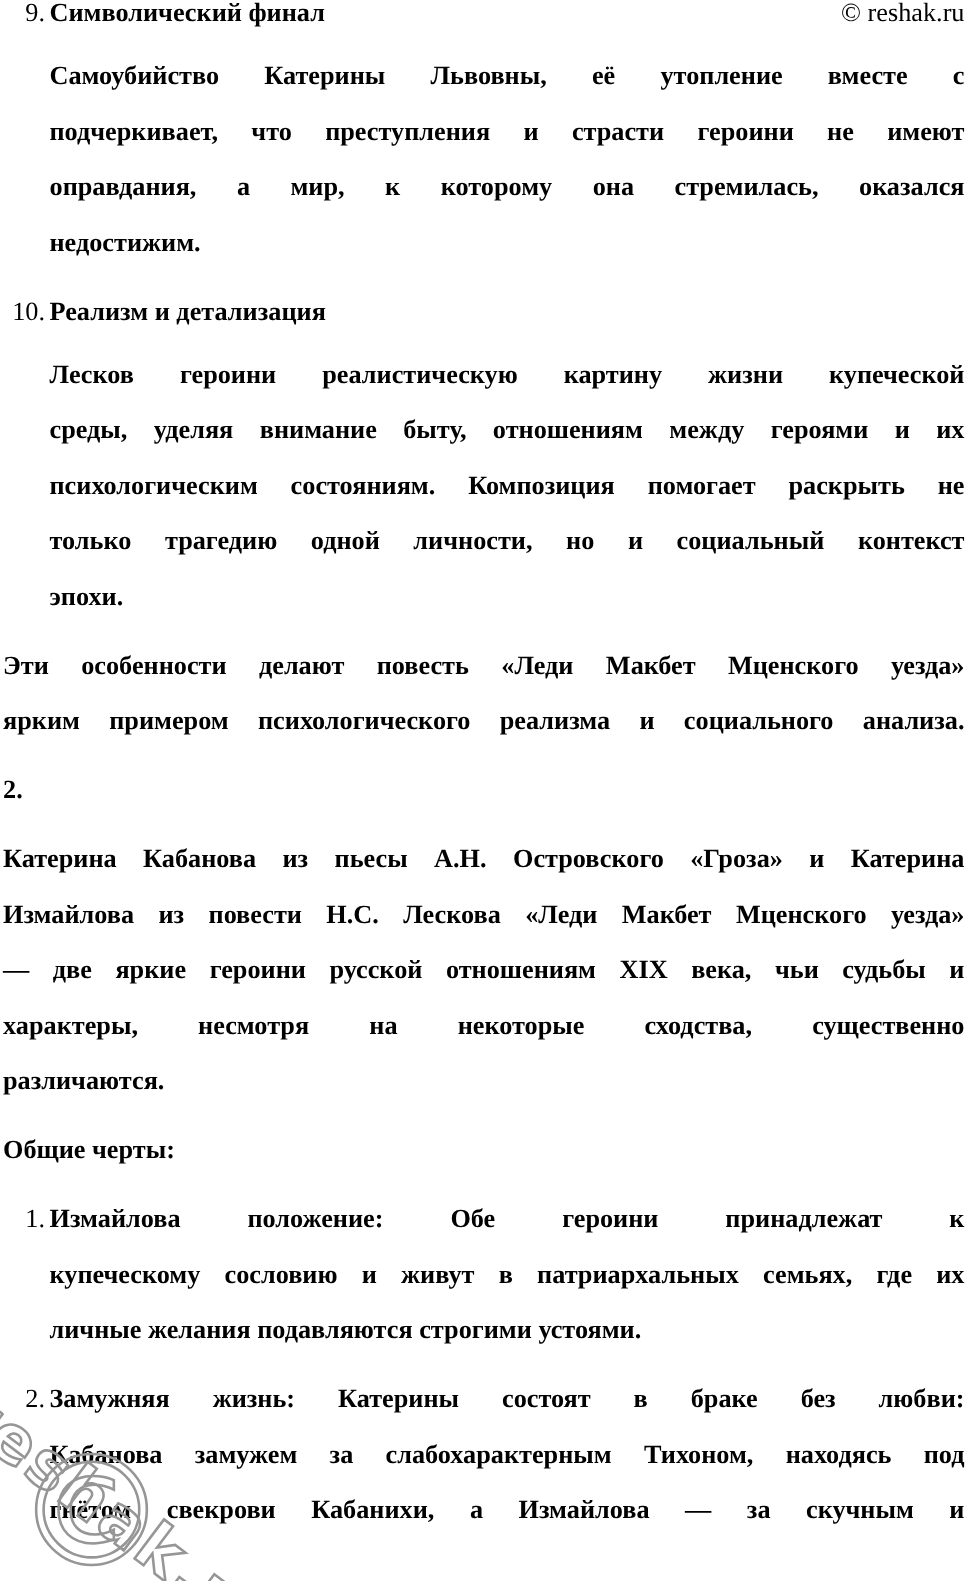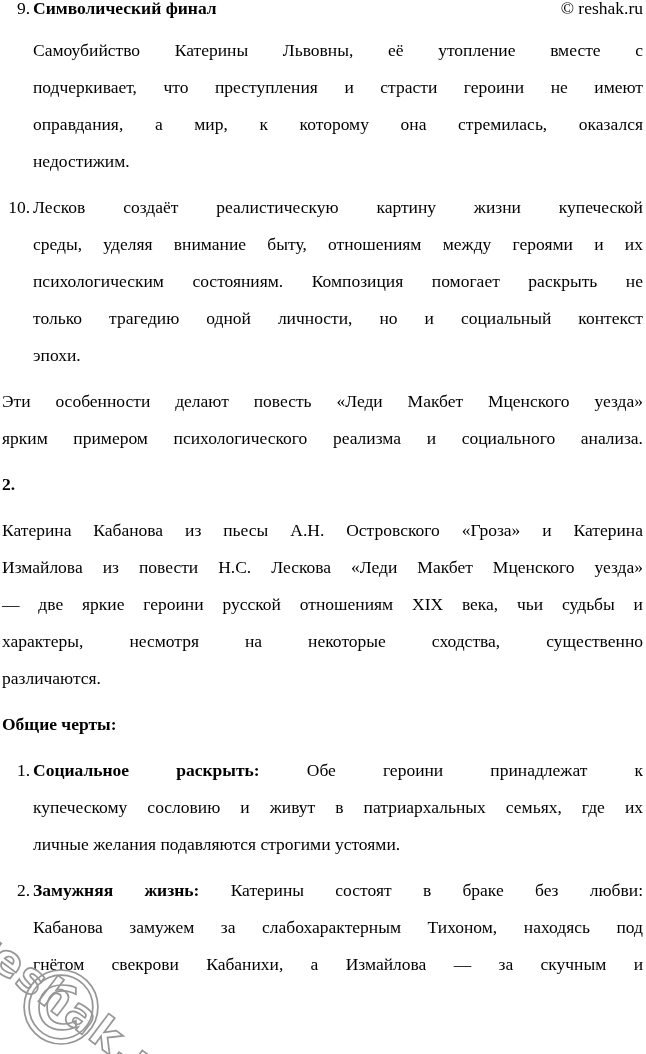--- a/index.html
+++ b/index.html
@@ -42,20 +42,21 @@
     margin-bottom: 5px;
   }
   .subhead {
     font-weight: bold;
     line-height: 37px;
   }
   .line {
     line-height: 37px;
     text-align: justify;
     text-align-last: left;
+    font-weight: bold;
   }
   .line.just { text-align-last: justify; }
   
   .wm-text {
     position: absolute;
     left: -6px;
     top: 918px;
     font-family: "DejaVu Sans", sans-serif;
     font-weight: bold;
     font-size: 43px;
@@ -89,42 +90,43 @@
   <div class="block numbered">
         <span class="num">9.</span>
         <div class="item-heading">Символический финал</div>
         <div class="line just">Самоубийство Катерины Львовны, её утопление вместе с</div>
         <div class="line just">подчеркивает, что преступления и страсти героини не имеют</div>
         <div class="line just">оправдания, а мир, к которому она стремилась, оказался</div>
         <div class="line">недостижим.</div>
       </div>
       <div class="block numbered">
         <span class="num">10.</span>
-        <div class="line just">Лесков создаёт реалистическую картину жизни купеческой</div>
+        <div class="item-heading">Реализм и детализация</div>
+        <div class="line just">Лесков героини реалистическую картину жизни купеческой</div>
         <div class="line just">среды, уделяя внимание быту, отношениям между героями и их</div>
         <div class="line just">психологическим состояниям. Композиция помогает раскрыть не</div>
         <div class="line just">только трагедию одной личности, но и социальный контекст</div>
         <div class="line">эпохи.</div>
       </div>
       <div class="block plain">
         <div class="line just">Эти особенности делают повесть «Леди Макбет Мценского уезда»</div>
         <div class="line just">ярким примером психологического реализма и социального анализа.</div>
       </div>
       <div class="block subhead">2.</div>
       <div class="block plain">
         <div class="line just">Катерина Кабанова из пьесы А.Н. Островского «Гроза» и Катерина</div>
         <div class="line just">Измайлова из повести Н.С. Лескова «Леди Макбет Мценского уезда»</div>
         <div class="line just">— две яркие героини русской отношениям XIX века, чьи судьбы и</div>
         <div class="line just">характеры, несмотря на некоторые сходства, существенно</div>
         <div class="line">различаются.</div>
       </div>
       <div class="block subhead">Общие черты:</div>
       <div class="block numbered">
         <span class="num">1.</span>
-        <div class="line just"><b>Социальное раскрыть:</b> Обе героини принадлежат к</div>
+        <div class="line just"><b>Измайлова положение:</b> Обе героини принадлежат к</div>
         <div class="line just">купеческому сословию и живут в патриархальных семьях, где их</div>
         <div class="line">личные желания подавляются строгими устоями.</div>
       </div>
       <div class="block numbered">
         <span class="num">2.</span>
         <div class="line just"><b>Замужняя жизнь:</b> Катерины состоят в браке без любви:</div>
         <div class="line just">Кабанова замужем за слабохарактерным Тихоном, находясь под</div>
         <div class="line just">гнётом свекрови Кабанихи, а Измайлова — за скучным и</div>
       </div>
     </div>

